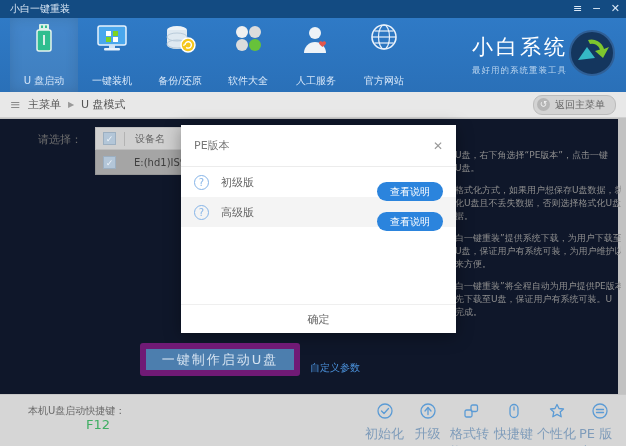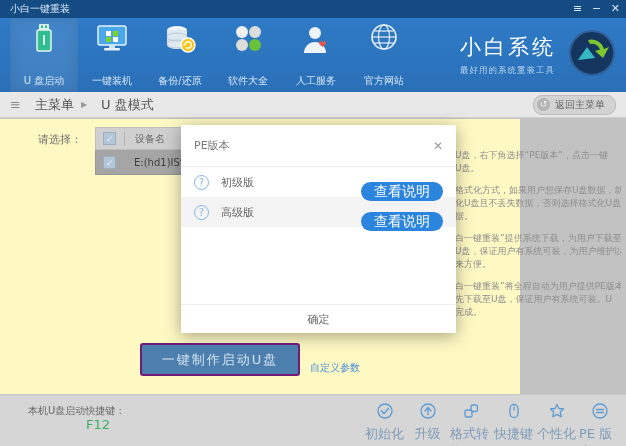--- a/index.html
+++ b/index.html
@@ -12,38 +12,38 @@
   .win-controls{position:absolute;right:6px;top:0;height:18px;display:flex;gap:11px;align-items:center;}
   .win-controls span{color:#dce9f7;font-size:11px;line-height:18px;cursor:default;}
   
   .nav{position:absolute;left:0;top:18px;width:626px;height:74px;
        background:linear-gradient(180deg,#2f7ac6,#2a70b8);}
   .nav-items{position:absolute;left:10px;top:0;height:74px;display:flex;}
   .nav-item{width:68px;height:74px;display:flex;flex-direction:column;align-items:center;
             justify-content:center;gap:20px;color:#d6e6f8;font-size:10px;}
   .nav-item.active{background:rgba(255,255,255,.10);box-shadow:inset 0 0 14px rgba(0,0,0,.12);}
   .nav-item .ic{height:32px;display:flex;align-items:flex-end;justify-content:center;}
-  .brand{position:absolute;right:10px;top:0;height:74px;display:flex;align-items:center;gap:12px;}
+  .brand{position:absolute;right:10px;top:0;height:74px;display:flex;align-items:center;}
   .brand-text{color:#fff;}
   .brand-name{font-size:21px;letter-spacing:3px;}
   .brand-slogan{font-size:8.5px;color:#b9d4ef;letter-spacing:1px;margin-top:4px;}
   
   .crumbbar{position:absolute;left:0;top:92px;width:626px;height:26px;background:#e8e8e8;
             border-bottom:1px solid #d0d0d0;display:flex;align-items:center;padding:0 10px;
             box-sizing:border-box;gap:7px;}
   .crumb-menu-icon{color:#8a8a8a;font-size:13px;}
-  .crumb{color:#555;font-size:13px;margin-left:7px;}
+  .crumb{color:#555;font-size:11px;}
   .crumb-sep{color:#999;font-size:8px;}
   .back-pill{margin-left:auto;height:18px;border-radius:9px;background:#d3d3d3;
              border:1px solid #bcbcbc;display:flex;align-items:center;gap:5px;
              padding:0 10px 0 3px;color:#666;font-size:10px;cursor:pointer;}
   .back-ic{width:13px;height:13px;border-radius:50%;background:#b5b5b5;color:#f2f2f2;
            font-size:9px;line-height:13px;text-align:center;}
   
-  .content{position:absolute;left:0;top:119px;width:520px;height:275px;background:#fef9c3;}
+  .content{position:absolute;left:0;top:119px;width:618px;height:275px;background:#0f172a;}
   .select-label{position:absolute;left:38px;top:13px;color:#6f6f6f;font-size:11px;}
   .device-table{position:absolute;left:95px;top:8px;width:272px;}
   .dt-header{height:23px;background:#d0d0d0;border:1px solid #bdbdbd;display:flex;
              align-items:center;padding:0 7px;gap:8px;box-sizing:border-box;}
   .dt-name-h{border-left:1px solid #b3b3b3;padding-left:10px;color:#666;font-size:10px;flex:1;}
   .dt-row{height:25px;background:#a5a5a5;border:1px solid #979797;border-top:none;display:flex;
           align-items:center;padding:0 7px;gap:8px;box-sizing:border-box;color:#3f3f3f;
           font-size:10px;cursor:pointer;}
   .dt-row .name{padding-left:10px;}
   .checkbox{width:13px;height:13px;background:#b3c6d8;border:1px solid #9cafc1;color:#eef4fa;
@@ -57,29 +57,29 @@
          box-shadow:0 3px 16px rgba(0,0,0,.35);}
   .modal-header{height:25px;border-bottom:1px solid #ececec;display:flex;align-items:center;
                 padding:8px 13px;color:#777;font-size:11px;}
   .modal-close{margin-left:auto;color:#999;font-size:12px;cursor:pointer;}
   .modal-row{height:30px;display:flex;align-items:center;padding:0 13px;gap:12px;}
   .modal-row.alt{background:#f4f4f4;}
   .q-ic{width:15px;height:15px;border-radius:50%;border:1px solid #85b4e8;color:#85b4e8;
         font-size:10px;line-height:14px;text-align:center;box-sizing:border-box;flex:none;}
   .opt-label{color:#666;font-size:11px;}
   .view-btn{margin-left:auto;height:19px;border:none;border-radius:10px;background:#2b84dd;
-            color:#fff;font-size:14px;line-height:19px;padding:0 13px;cursor:pointer;
+            color:#fff;font-size:10px;line-height:19px;padding:0 13px;cursor:pointer;
             font-family:"DejaVu Sans",sans-serif;margin-top:19px;}
   .modal-footer{position:absolute;left:0;right:0;bottom:0;height:28px;border-top:1px solid #efefef;
                 text-align:center;}
   .confirm-btn{border:none;background:none;color:#666;font-size:11px;line-height:28px;
                cursor:pointer;font-family:"DejaVu Sans",sans-serif;}
   
   .make-btn{position:absolute;left:140px;top:224px;width:160px;height:33px;background:#4c7eae;
-            border:2px solid #701a75;border-radius:3px;color:#d4e2f0;font-size:13px;
+            border:6px solid #701a75;border-radius:3px;color:#d4e2f0;font-size:13px;
             letter-spacing:2px;cursor:pointer;font-family:"DejaVu Sans",sans-serif;}
   .custom-params{position:absolute;left:310px;top:242px;color:#4a90d9;font-size:10px;cursor:pointer;}
   
   .footer{position:absolute;left:0;top:394px;width:626px;height:52px;background:#d6d6d6;
           border-top:1px solid #c6c6c6;box-sizing:border-box;}
   .hotkey-label{position:absolute;left:28px;top:9px;font-size:10px;color:#686868;}
   .hotkey-value{position:absolute;left:46px;top:22px;font-size:13px;color:#3fae63;margin-left:40px;}
   .tools{position:absolute;right:6px;top:7px;display:flex;gap:2px;}
   .tool{width:41px;display:flex;flex-direction:column;align-items:center;gap:2px;
         color:#7f9cba;font-size:13px;cursor:pointer;}

